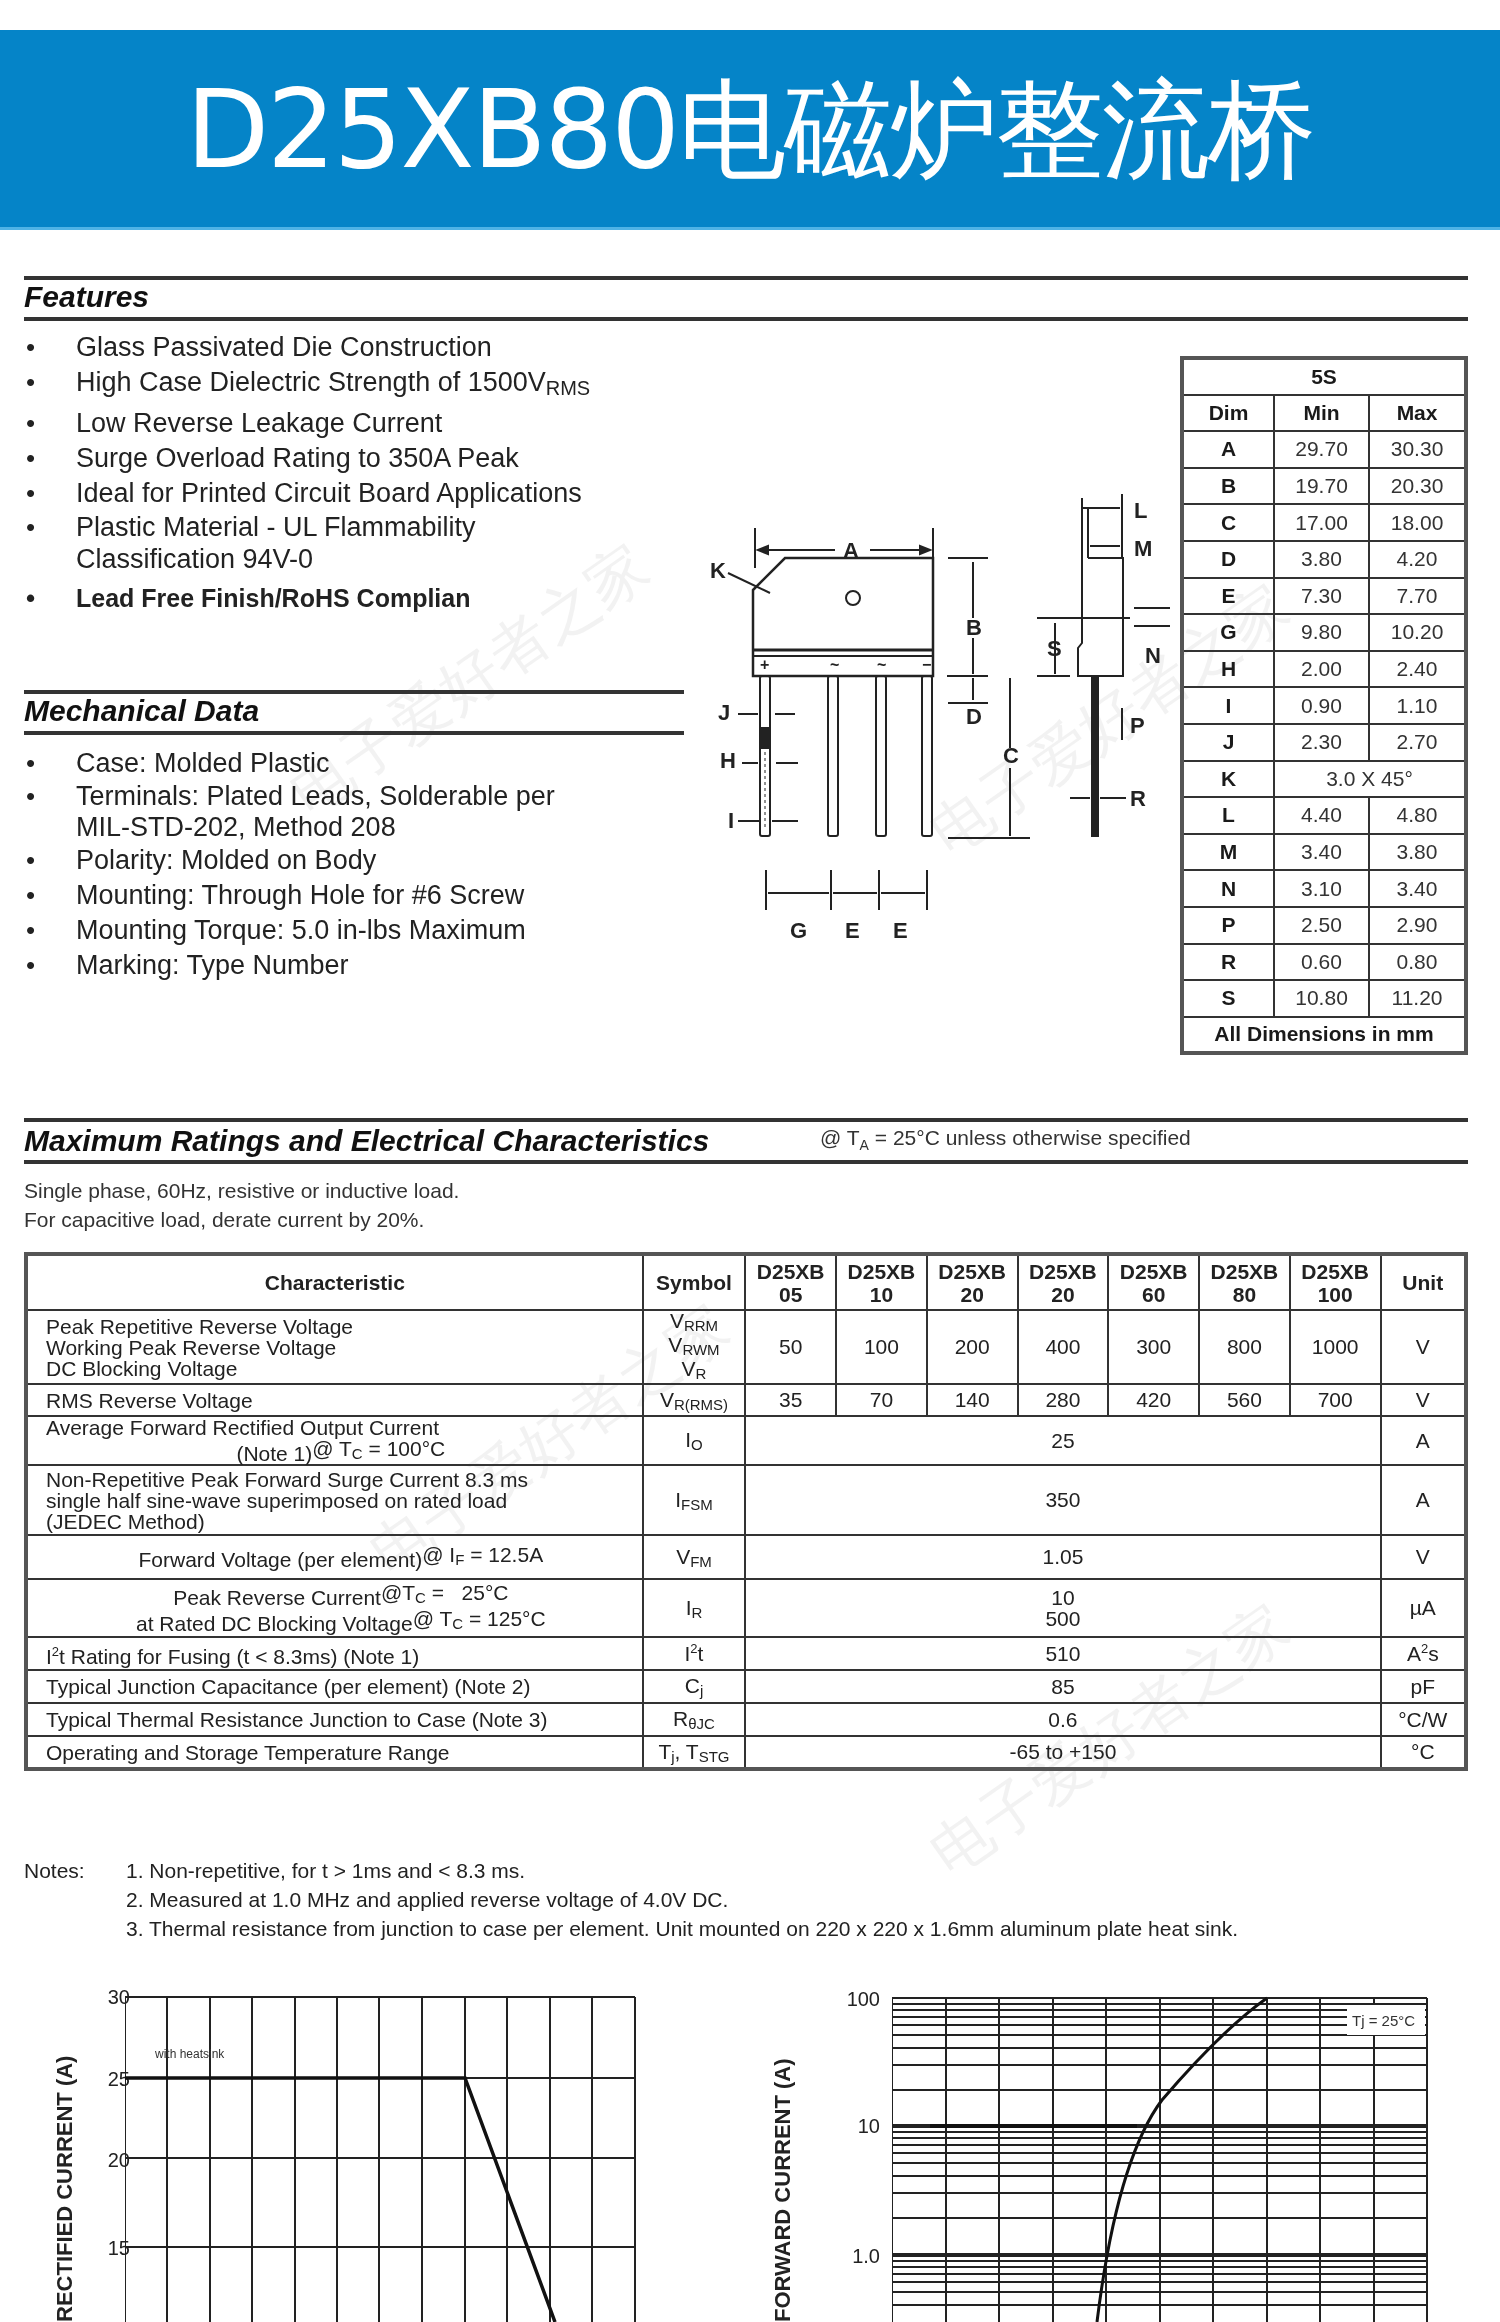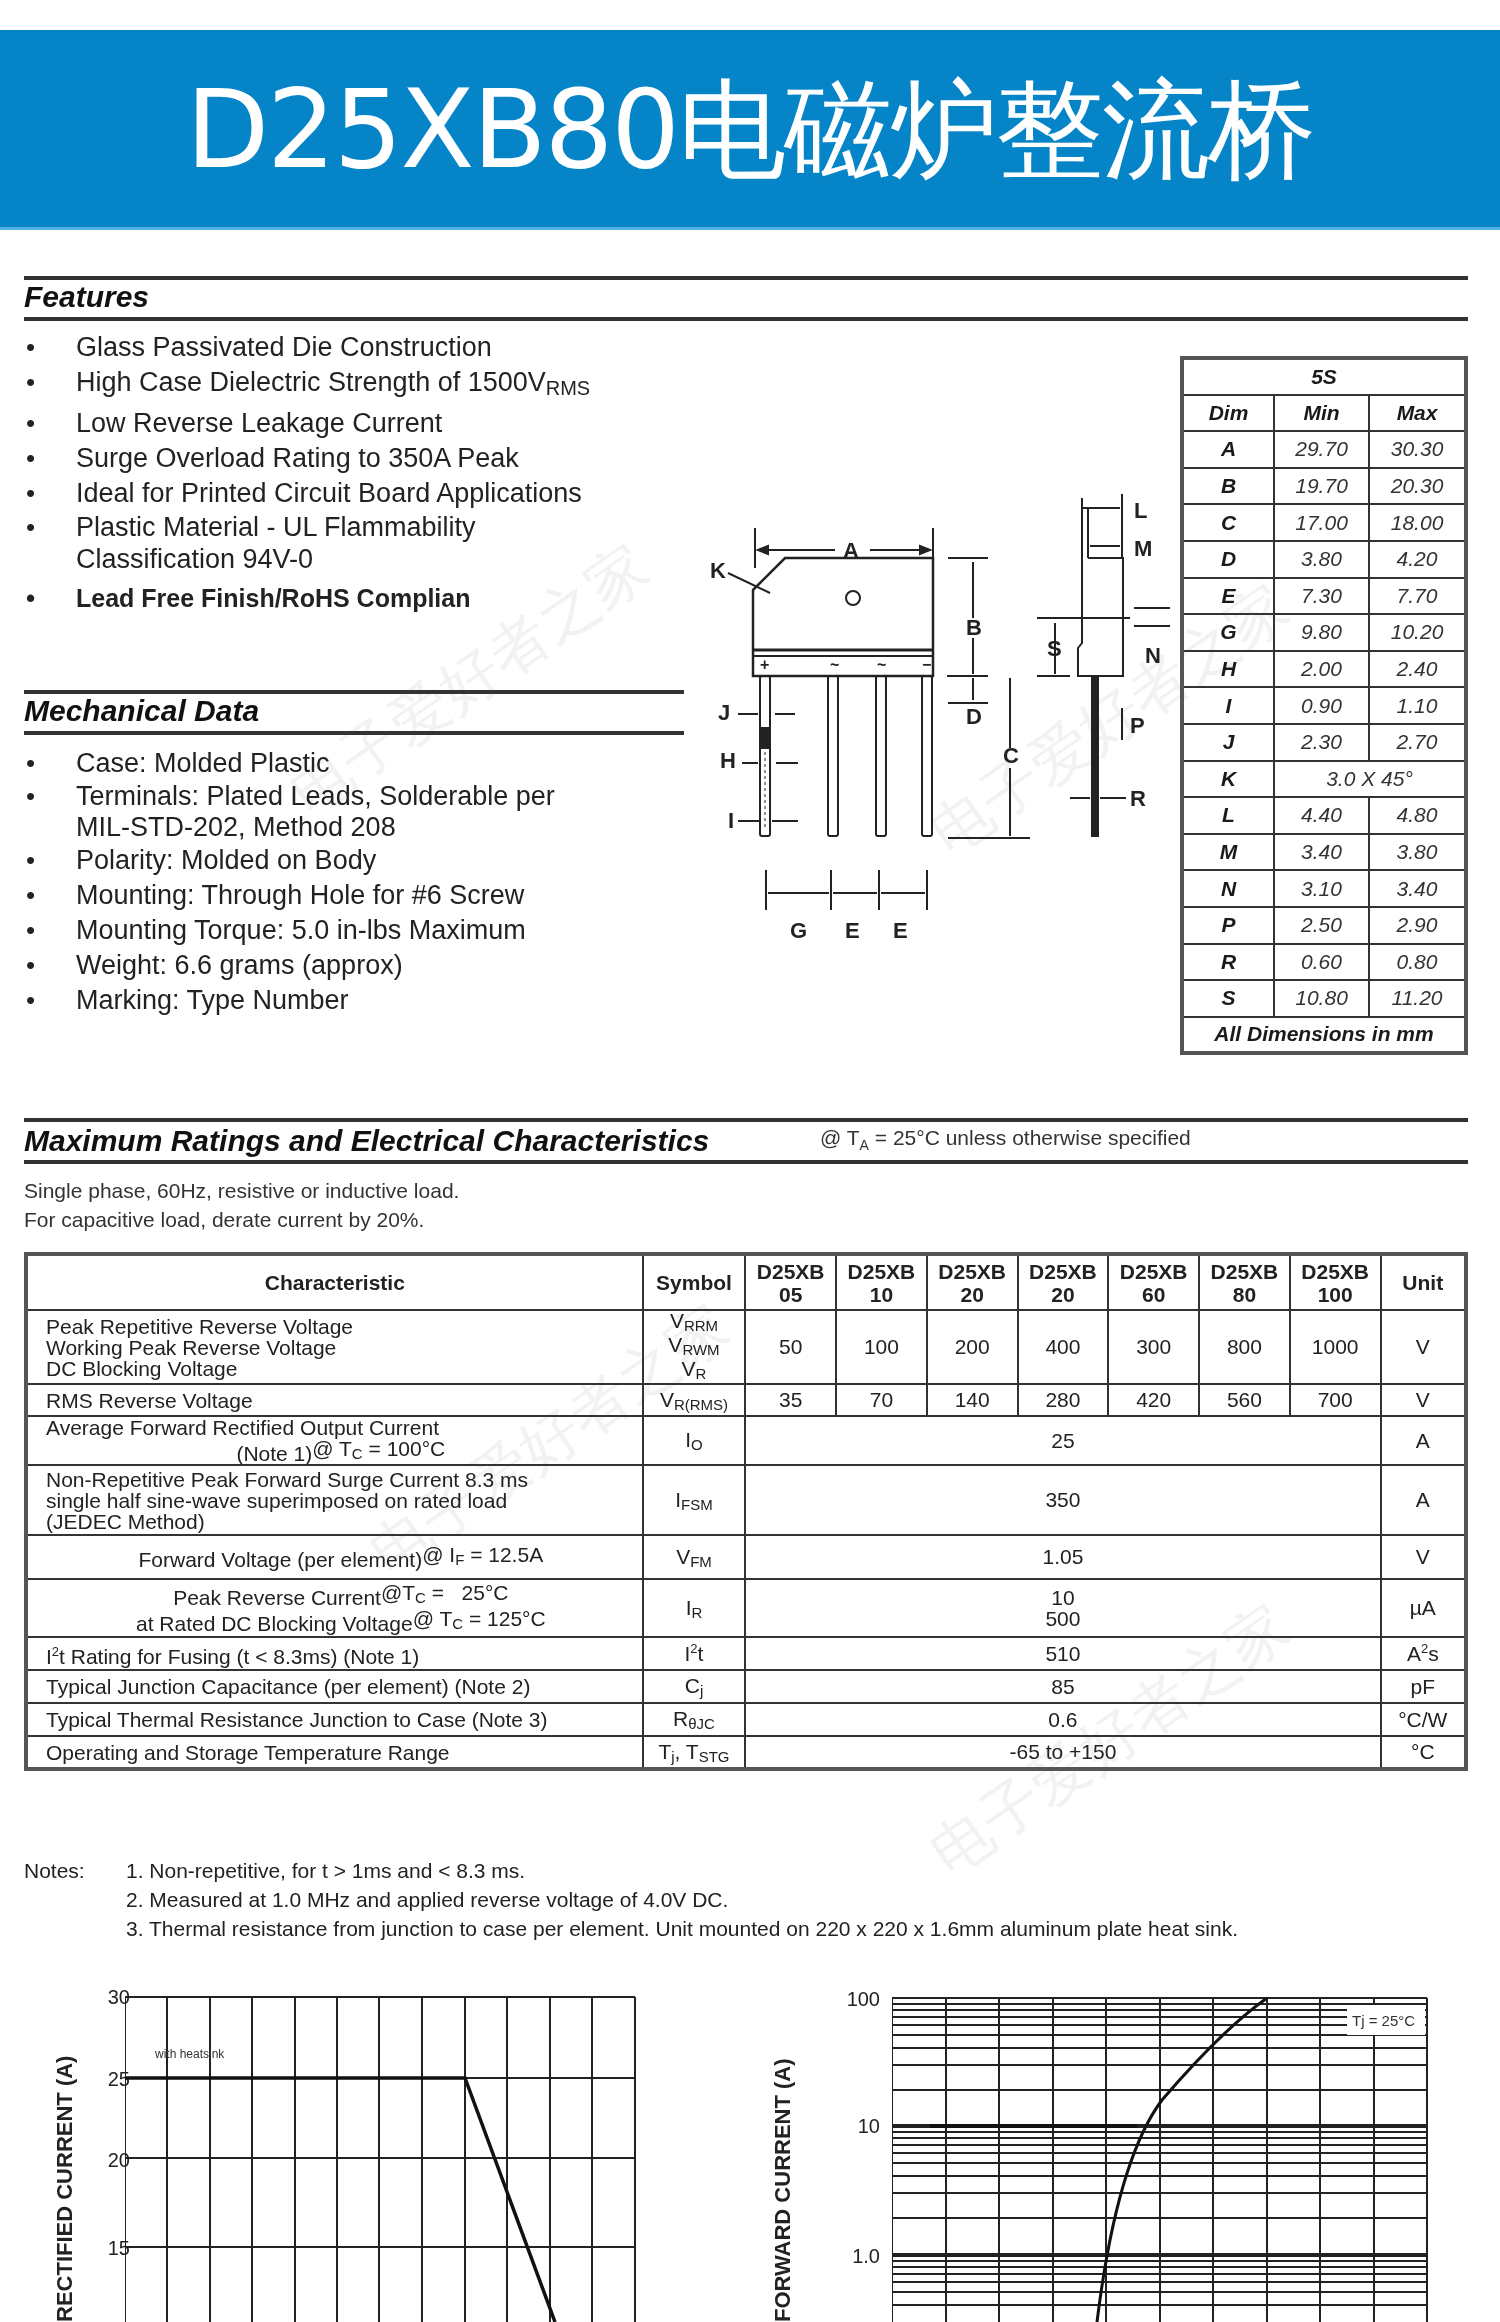--- a/index.html
+++ b/index.html
@@ -13,21 +13,21 @@
   .section-title { position: absolute; left: 24px; font-weight: bold; font-size: 30px; color: #111; font-style: italic; }
 
   .bullets { position: absolute; left: 24px; list-style: none; font-size: 27px; color: #222; }
   .bullets li { position: relative; padding-left: 52px; line-height: 35px; }
   .bullets li::before { content: "\2022"; position: absolute; left: 2px; top: 0; font-size: 26px; }
   .bullets li.bold { font-weight: bold; font-size: 25px; }
   .sub { font-size: 20px; vertical-align: -4px; }
 
   
   .dim-table { position: absolute; left: 1180px; top: 356px; width: 288px; border: 4px solid #555; border-collapse: collapse; font-size: 21px; text-align: center; }
-  .dim-table td, .dim-table th { border: 2px solid #333; height: 36.6px; padding: 0; font-style: italic; }
+  .dim-table td, .dim-table th { border: 2px solid #333; height: 36.6px; padding: 0; }
   .dim-table th { font-weight: bold; }
   .dim-table td.dim { font-weight: bold; width: 92px; }
   .dim-table td.num { color: #333; }
 
   
   .pkg { position: absolute; left: 690px; top: 478px; width: 480px; height: 470px; }
 
   .cond { position: absolute; left: 820px; top: 1126px; font-size: 21px; color: #333; }
   .note-lines { position: absolute; left: 24px; top: 1176px; font-size: 21px; line-height: 29px; color: #333; }
 
@@ -81,21 +81,20 @@
 <div class="section-rule" style="top:690px; width:660px;"></div>
 <div class="section-title" style="top:694px;">Mechanical Data</div>
 <div class="section-rule" style="top:731px; width:660px;"></div>
 
 <ul class="bullets" style="top:746px;">
   <li><span>Case: Molded Plastic</span></li>
   <li style="line-height:31px;"><span>Terminals: Plated Leads, Solderable per</span><br><span>MIL-STD-202, Method 208</span></li>
   <li><span>Polarity: Molded on Body</span></li>
   <li><span>Mounting: Through Hole for #6 Screw</span></li>
   <li><span>Mounting Torque: 5.0 in-lbs Maximum</span></li>
-  <li><span>Weight: 6.6 grams (approx)</span></li>
   <li><span>Marking: Type Number</span></li>
 </ul>
 
 <svg class="pkg" viewBox="0 0 480 470" width="480" height="470" font-family="Liberation Sans, sans-serif" font-size="22" font-weight="bold" fill="none" stroke="#222" stroke-width="2">
 
   <path d="M63 112 L95 80 L243 80 L243 198 L63 198 Z" stroke-width="2.5"></path>
   <line x1="63" y1="172" x2="243" y2="172" stroke-width="3"></line>
   <line x1="63" y1="178" x2="243" y2="178"></line>
   <circle cx="163" cy="120" r="7"></circle>
 

